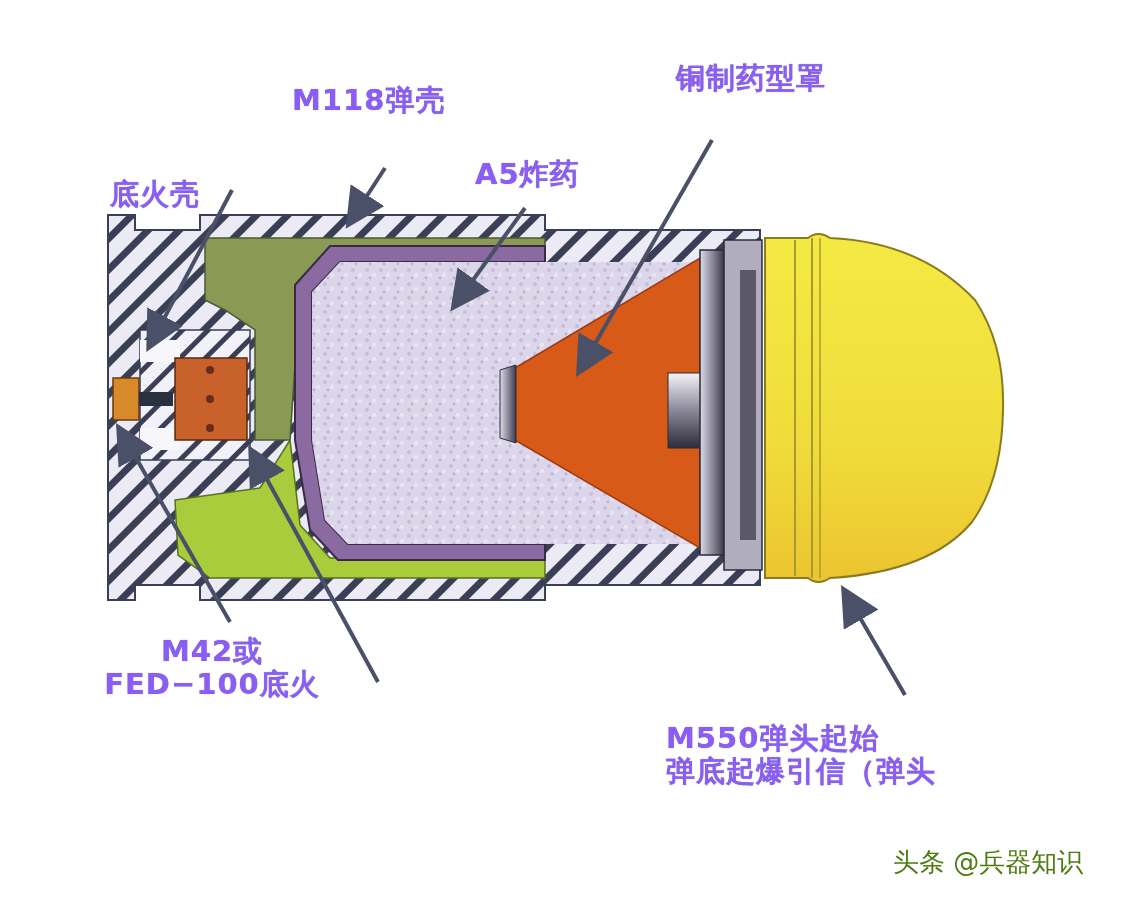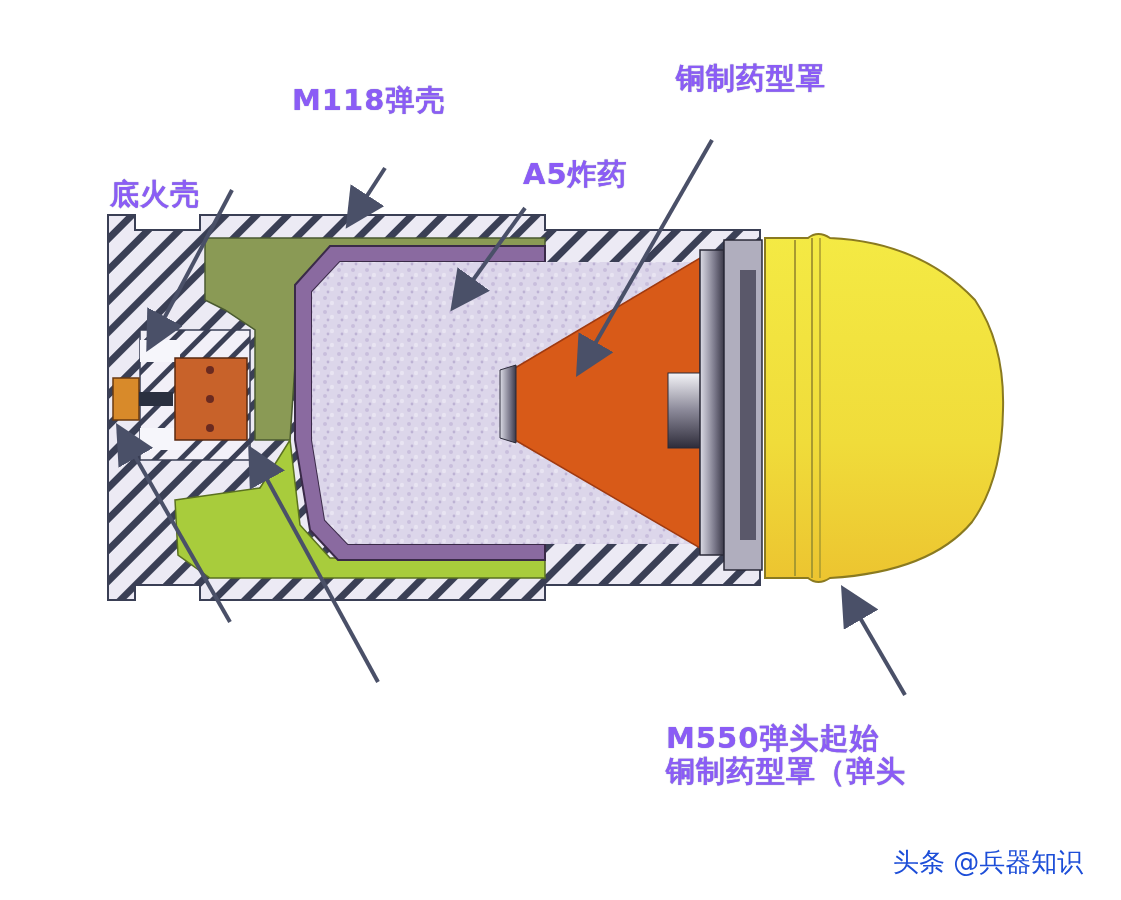--- a/index.html
+++ b/index.html
@@ -18,21 +18,21 @@
       line-height: 1.15;
       white-space: nowrap;
       letter-spacing: 1px;
       text-shadow: 0 0 1px #7d88a8;
     }
     .label.center { text-align: center; }
     .watermark {
       position: absolute;
       left: 893px; top: 845px;
       font-size: 26px;
-      color: #1d4ed8;
+      color: #4d7c0f;
       font-family: "DejaVu Sans", sans-serif;
       white-space: nowrap;
     }
     svg { position: absolute; left: 0; top: 0; }
   </style>
 </head>
 <body>
 
 <div class="canvas">
   <svg width="1121" height="900" viewBox="0 0 1121 900">
@@ -122,22 +122,26 @@
       <line x1="712" y1="140" x2="580" y2="370" marker-end="url(#arrowHead)"></line>
       <line x1="230" y1="622" x2="120" y2="430" marker-end="url(#arrowHead)"></line>
       <line x1="378" y1="682" x2="252" y2="452" marker-end="url(#arrowHead)"></line>
       <line x1="905" y1="695" x2="845" y2="592" marker-end="url(#arrowHead)"></line>
     </g>
   </svg>
 
   <div class="label" style="left:110px; top:138px;margin-top:40px;">底火壳</div>
   <div class="label" style="left:292px; top:84px;">M118弹壳</div>
   <div class="label" style="left:676px; top:62px;">铜制药型罩</div>
-  <div class="label" style="left:475px; top:158px;margin-left:48px;">A5炸药</div>
+  <div class="label" style="left:475px; top:158px;">A5炸药</div>
 
+  <div class="label center" style="left:62px; top:635px; width:300px;">
+    <div>M42或</div>
+    <div>FED−100底火</div>
+  </div>
 
   <div class="label" style="left:666px; top:722px;">
     <div>M550弹头起始</div>
-    <div>铜制药型罩（弹头</div>
+    <div>弹底起爆引信（弹头</div>
   </div>
 
   <div class="watermark">头条 @兵器知识</div>
 </div>
 
 </body></html>

